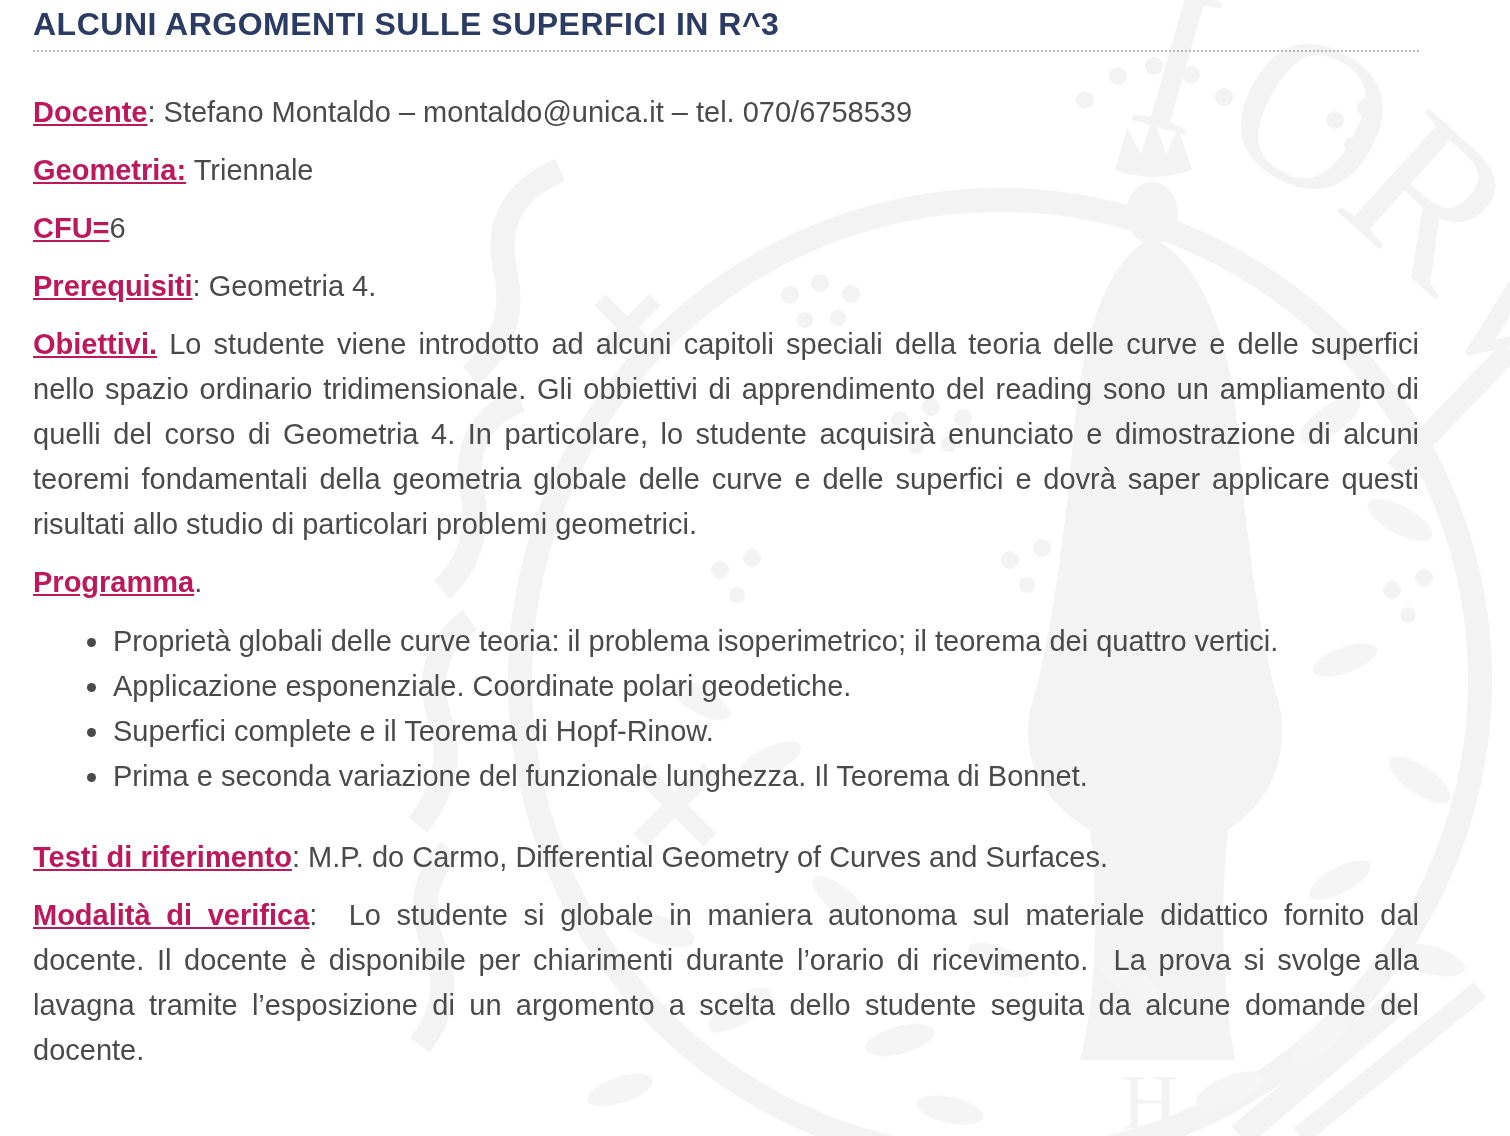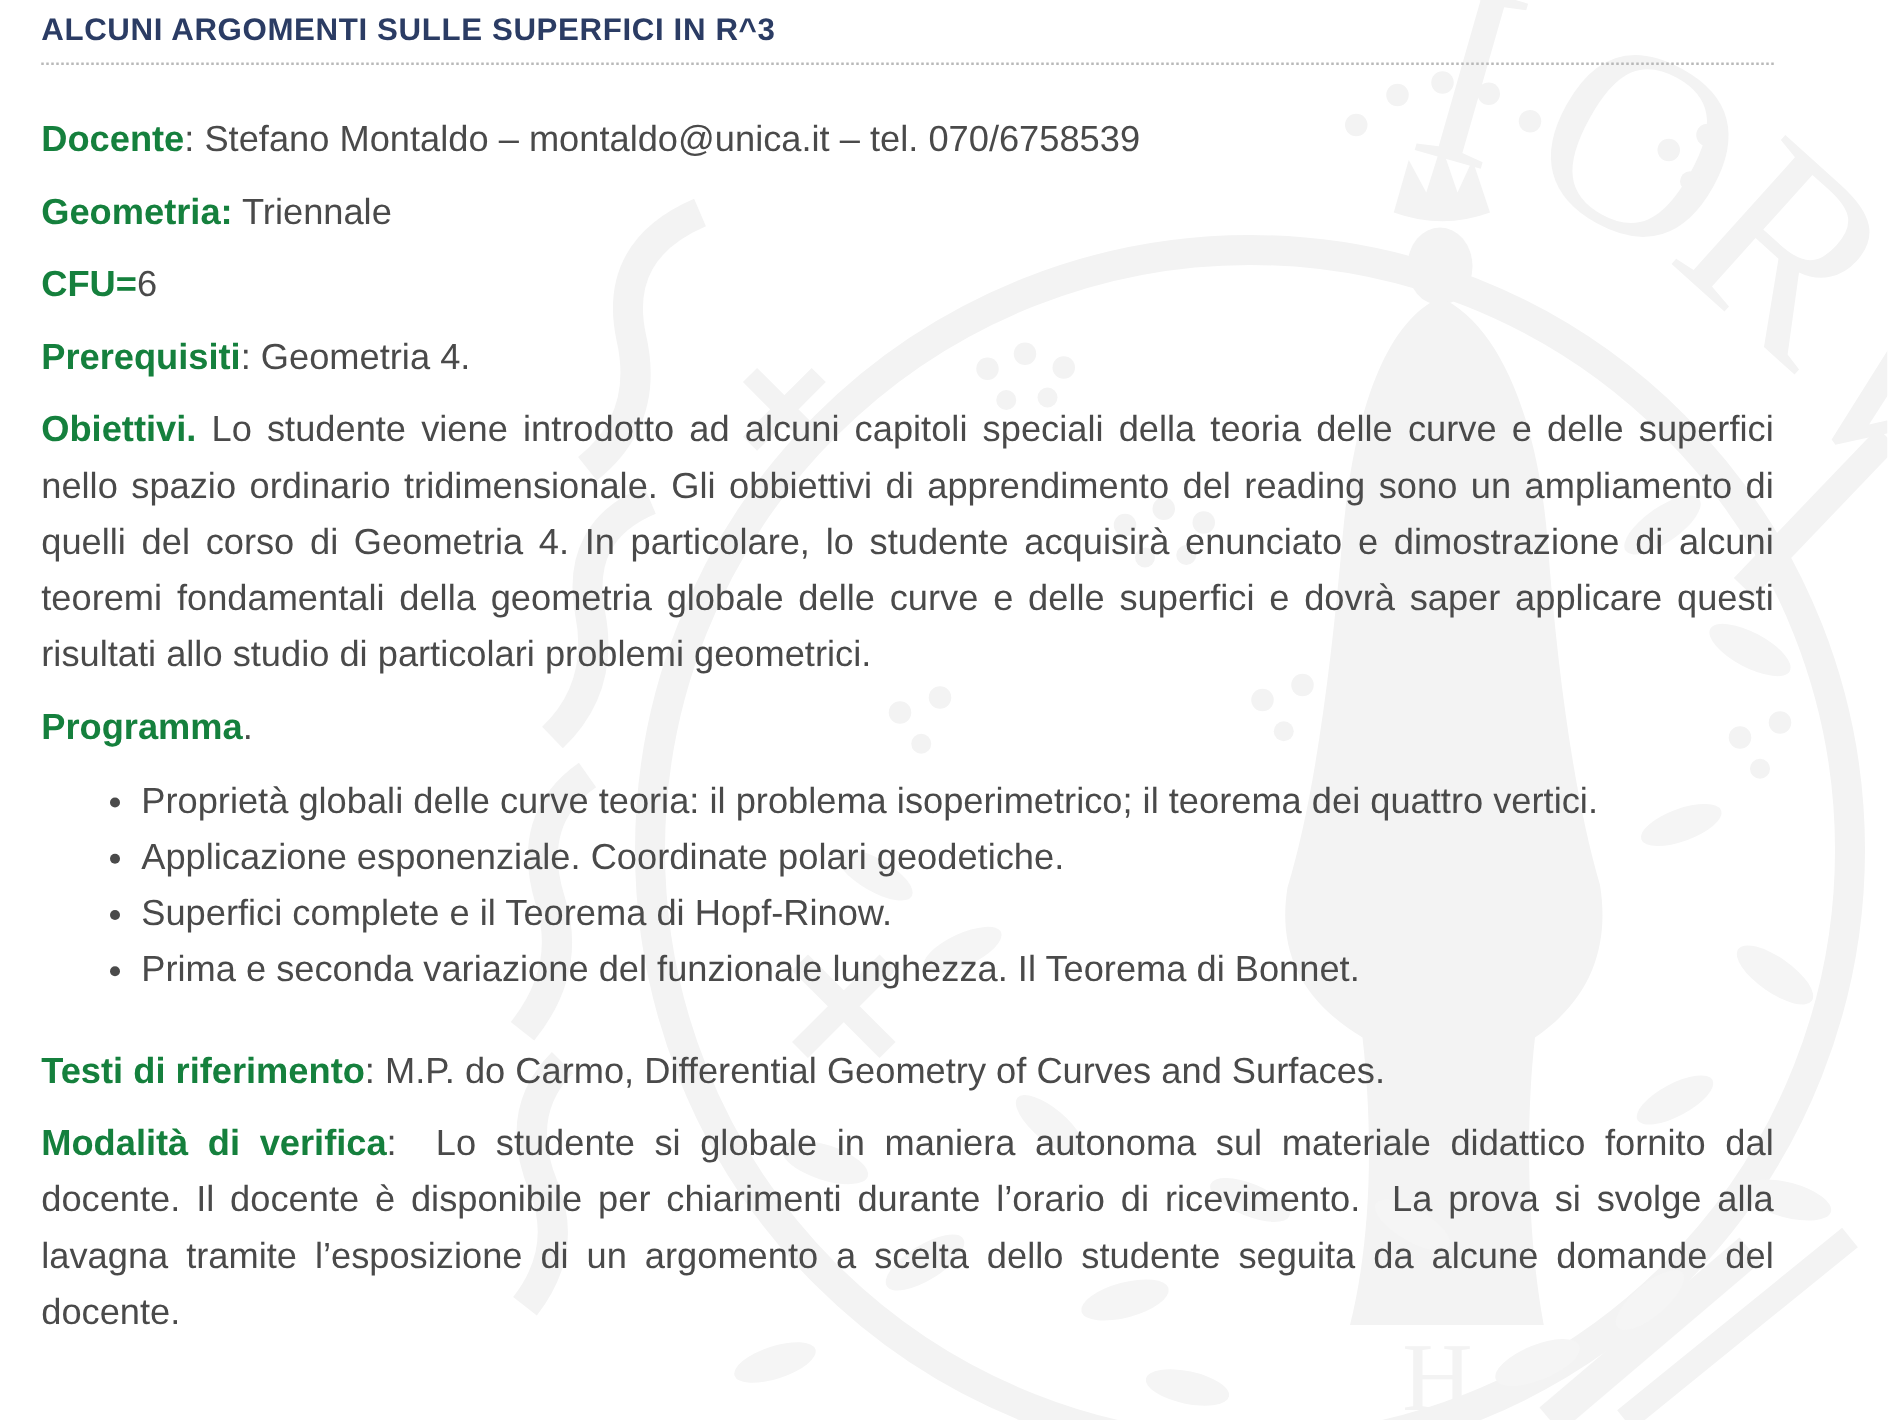--- a/index.html
+++ b/index.html
@@ -23,36 +23,36 @@
     left: 33px;
     top: 8px;
     width: 1386px;
     z-index: 1;
     color: #4a4a4a;
     font-size: 29px;
   }
   h1.course-title {
     margin: 0;
     padding: 2px 0 12px 0;
-    font-size: 25px;
+    font-size: 32px;
     line-height: 28px;
     font-weight: 700;
     letter-spacing: 0.5px;
     color: #2b3c64;
     border-bottom: 2px dotted #b9b9b9;
   }
   p.para {
     margin: 13px 0 0 0;
     line-height: 45px;
     white-space: pre-wrap;
   }
   p.para.first { margin-top: 38px; }
   p.para.gap-top { margin-top: 36px; }
   .justify { text-align: justify; }
-  strong.lbl { font-weight: 700; color: #15803d; }
+  strong.lbl { font-weight: 700; color: #be185d; text-decoration: underline; }
   ul.program-list {
     margin: 14px 0 0 0;
     padding: 0 0 0 78px;
     list-style: disc outside;
   }
   ul.program-list li {
     line-height: 45px;
     padding-left: 2px;
   }
 </style>

